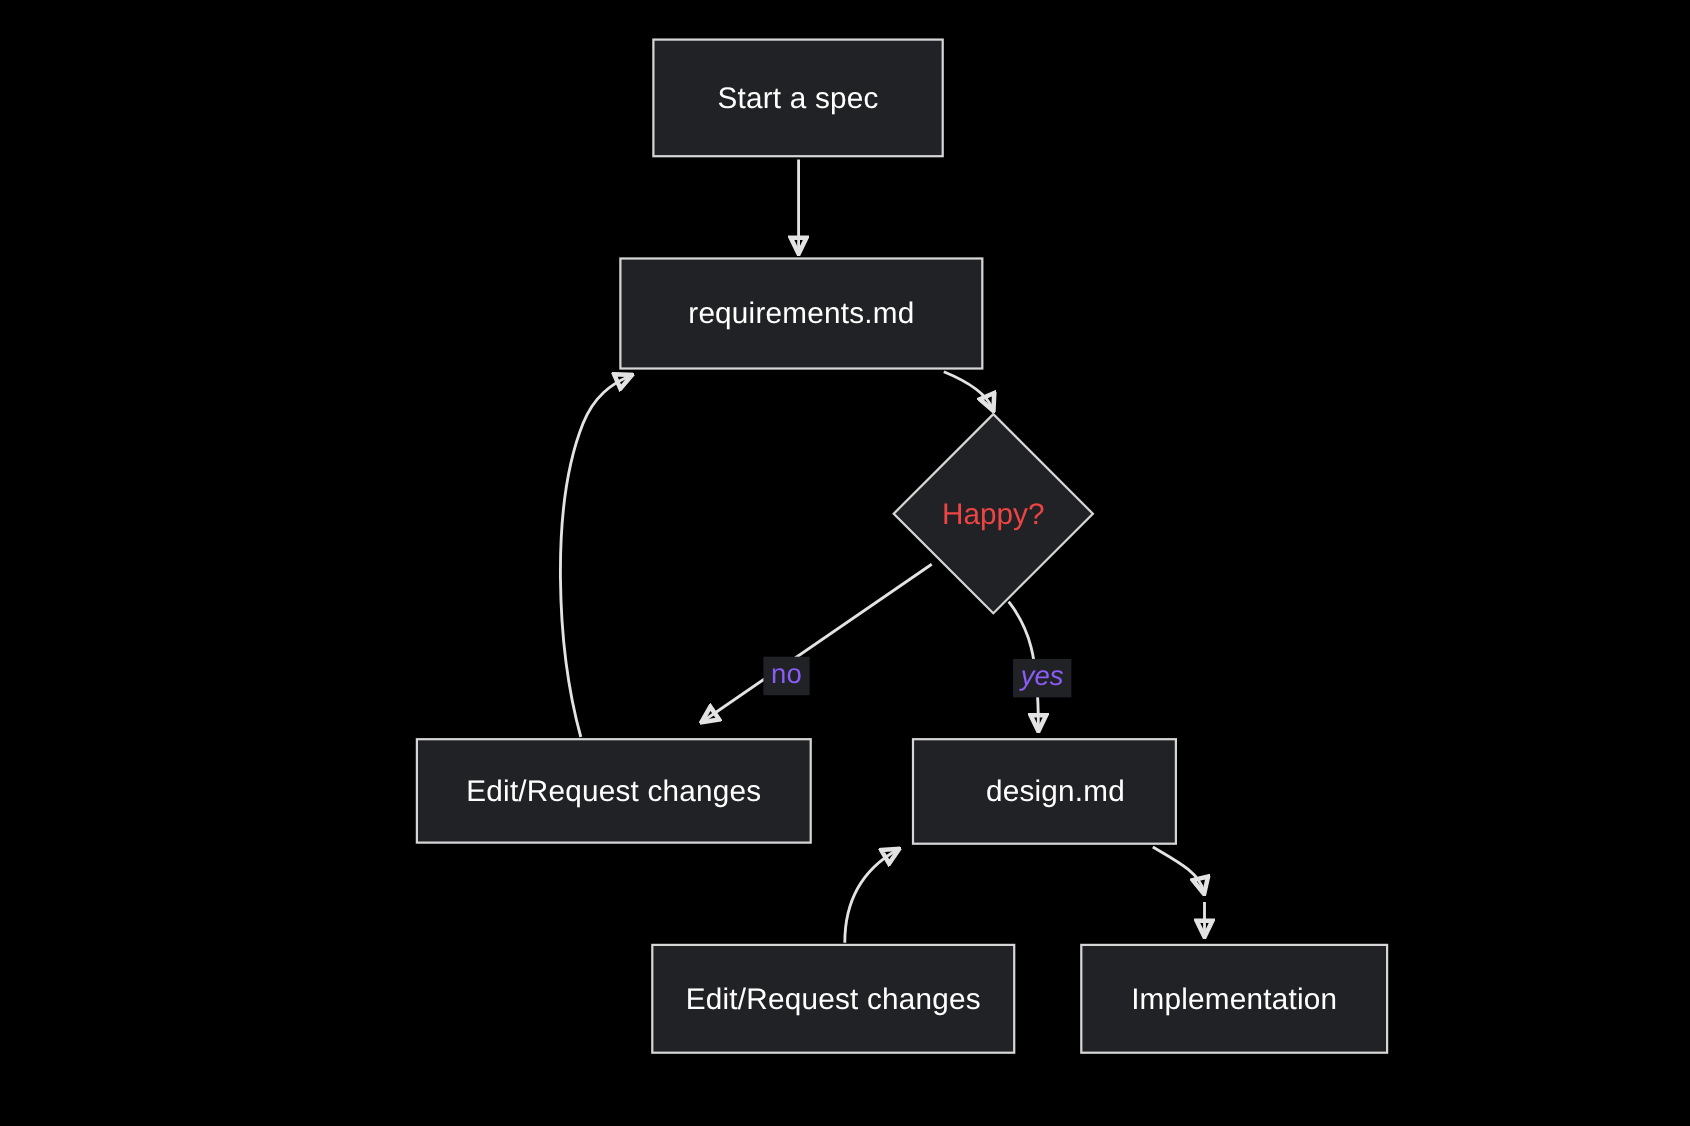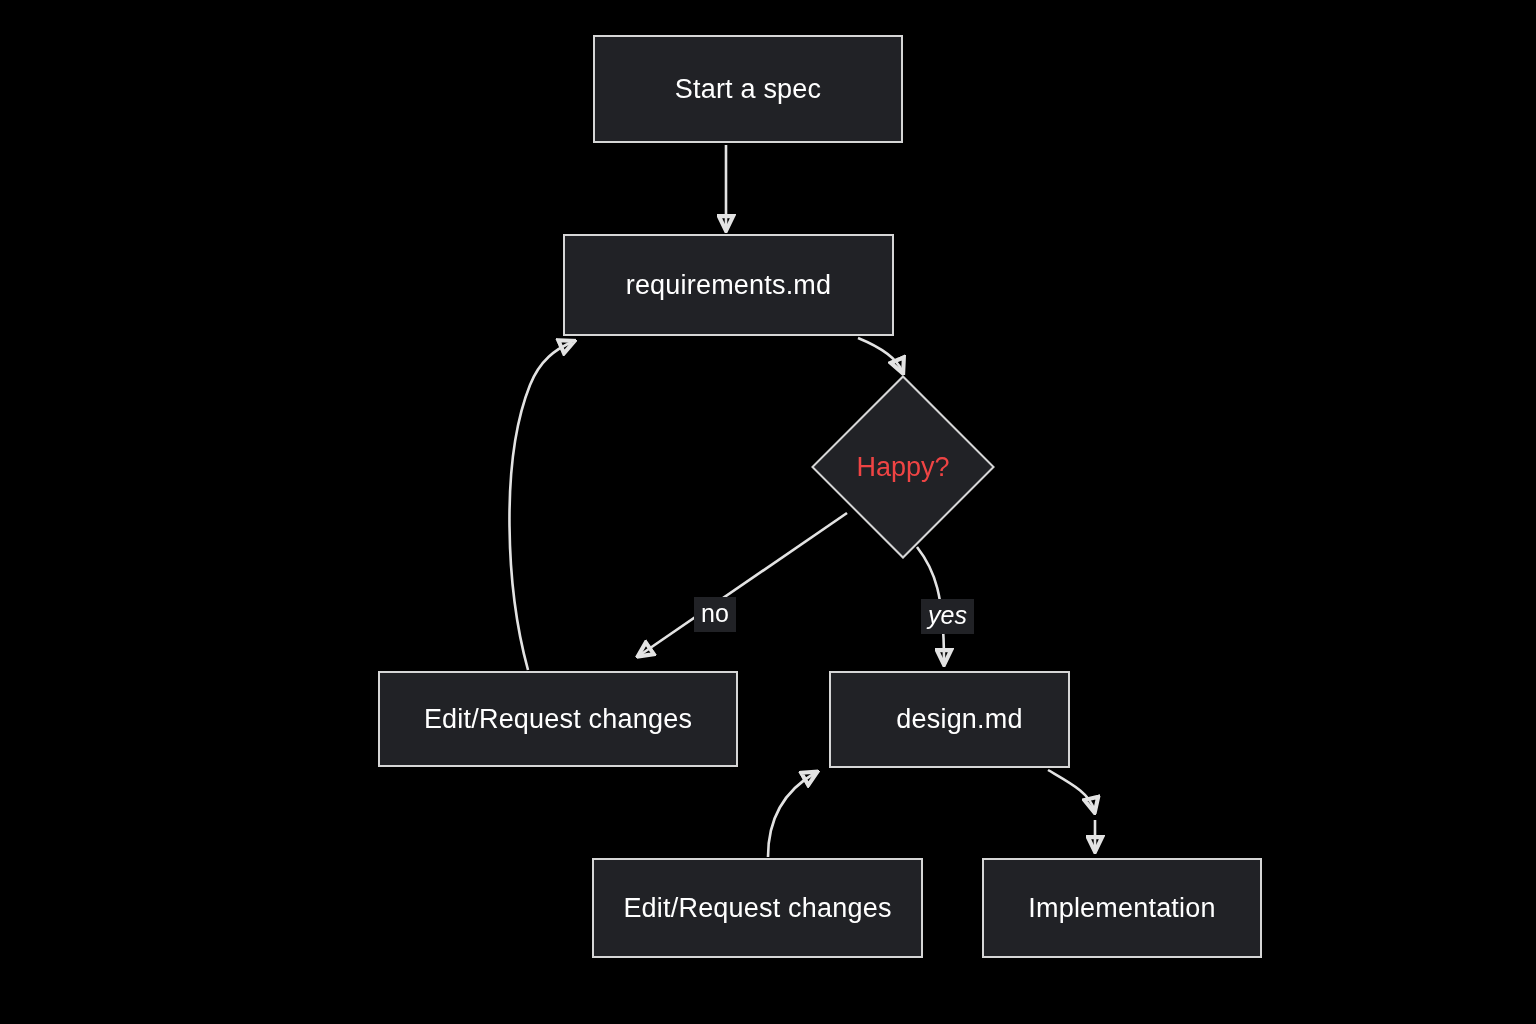--- a/index.html
+++ b/index.html
@@ -34,21 +34,21 @@
     align-items: center;
     justify-content: center;
     background: #212226;
     border: 2.5px solid #d6d6d6;
     color: #ffffff;
     font-size: 27px;
     letter-spacing: 0.2px;
     text-align: center;
     white-space: nowrap;
   }
-  .n-start   { left: 593px; top: 35px;  width: 310px; height: 108px; }
+  .n-start   { left: 593px; top: 35px;  width: 265px; height: 108px; }
   .n-req     { left: 563px; top: 234px; width: 331px; height: 102px; }
   .n-edit1   { left: 378px; top: 671px; width: 360px; height: 96px;  }
   .n-design  { left: 829px; top: 671px; width: 241px; height: 97px; padding-left: 20px;  }
   .n-edit2   { left: 592px; top: 858px; width: 331px; height: 100px; }
   .n-impl    { left: 982px; top: 858px; width: 280px; height: 100px; }
 
   .diamond-shape {
     position: absolute;
     left: 838px;
     top: 402px;
@@ -68,21 +68,21 @@
     display: flex;
     align-items: center;
     justify-content: center;
     color: #ef4444;
     font-size: 27px;
     white-space: nowrap;
   }
   .edge-label {
     position: absolute;
     background: #212226;
-    color: #ffffff;
+    color: #8b5cf6;
     font-size: 25px;
     padding: 2px 7px 4px 7px;
     white-space: nowrap;
   }
   .el-no  { left: 694px; top: 597px; }
   .el-yes { left: 921px; top: 599px; font-style: italic; }
 </style>
 </head>
 <body>
 

